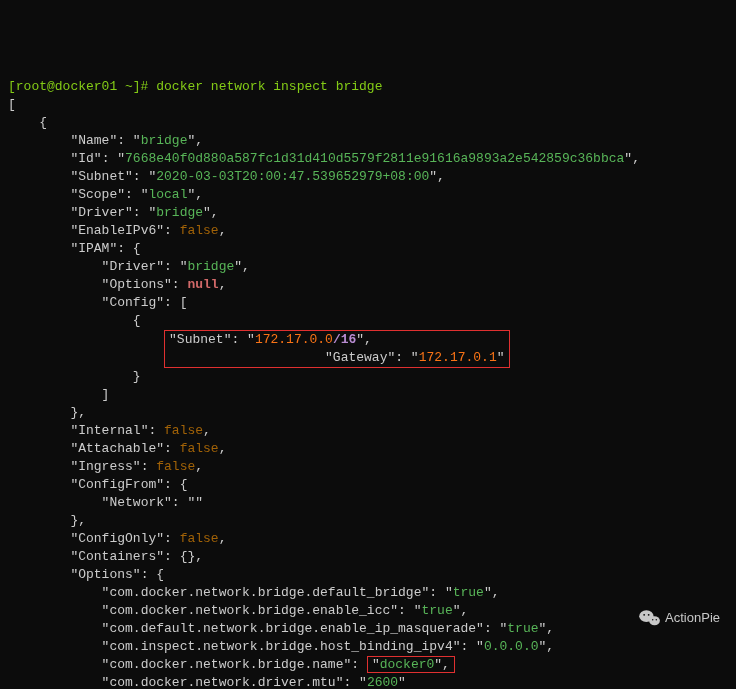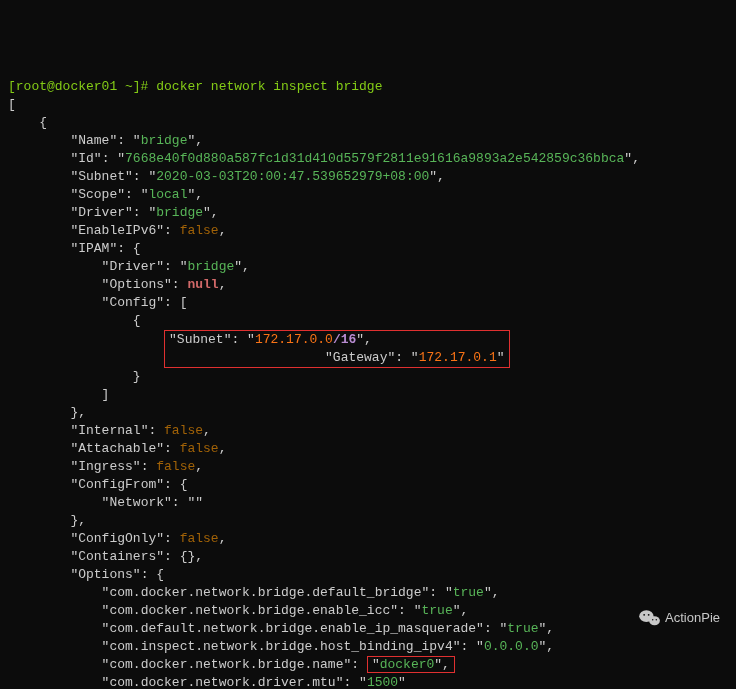--- a/index.html
+++ b/index.html
@@ -78,21 +78,21 @@
             "<span>Network</span>": "<span class="str"></span>"
         },
         "<span>ConfigOnly</span>": <span class="false">false</span>,
         "<span>Containers</span>": <span>{}</span>,
         "<span>Options</span>": {
             "<span>com.docker.network.bridge.default_bridge</span>": "<span class="str">true</span>",
             "<span>com.docker.network.bridge.enable_icc</span>": "<span class="str">true</span>",
             "<span>com.default.network.bridge.enable_ip_masquerade</span>": "<span class="str">true</span>",
             "<span>com.inspect.network.bridge.host_binding_ipv4</span>": "<span class="str">0.0.0.0</span>",
             "<span>com.docker.network.bridge.name</span>": <span class="box2">"<span class="str">docker0</span>",</span>
-            "<span>com.docker.network.driver.mtu</span>": "<span class="str">1500</span>"
+            "<span>com.docker.network.driver.mtu</span>": "<span class="str">2600</span>"
         },
         "": 
     }
 ]
 
 <div class="watermark">
   <span class="wechat-icon">
     <svg width="22" height="18" viewBox="0 0 24 20" fill="#d8d8d8">
       <ellipse cx="8" cy="8" rx="8" ry="6.5"></ellipse>
       <ellipse cx="17" cy="13" rx="6" ry="5"></ellipse>

